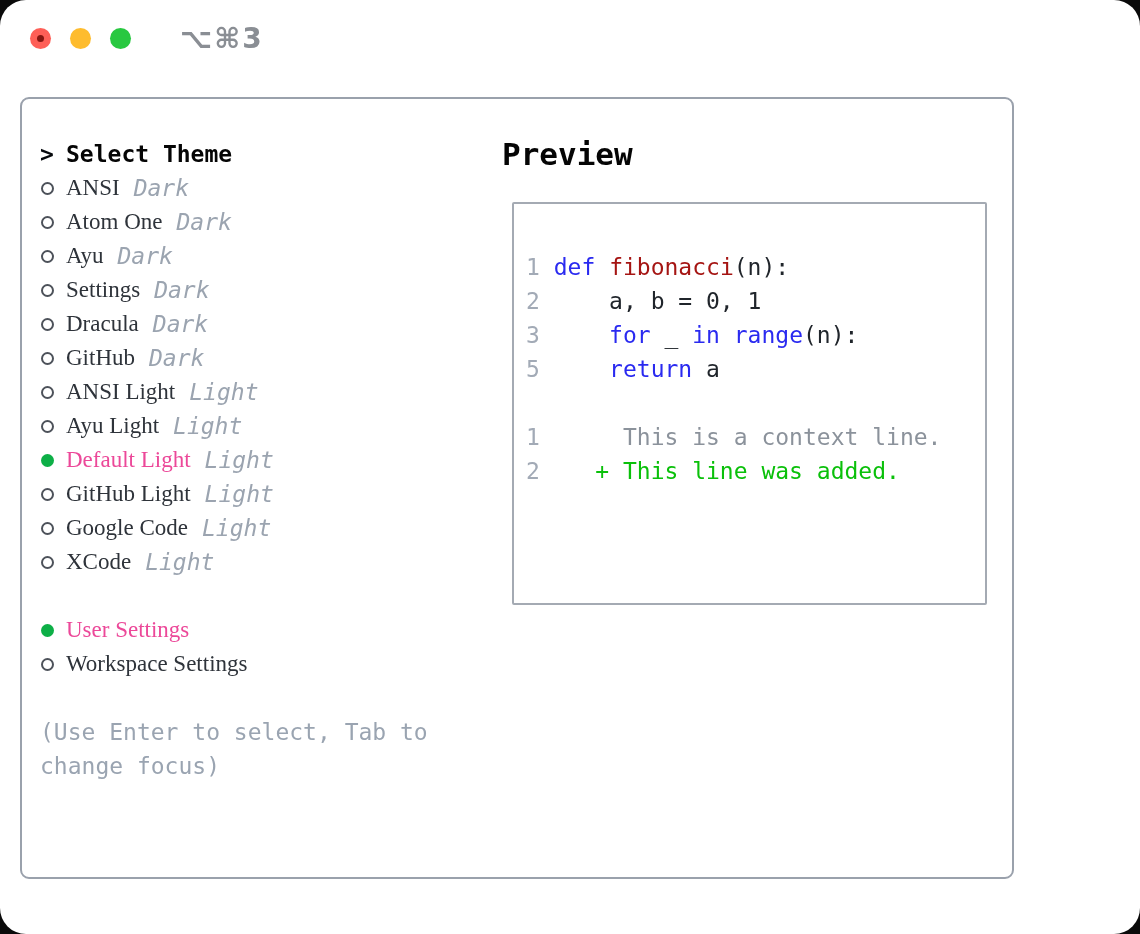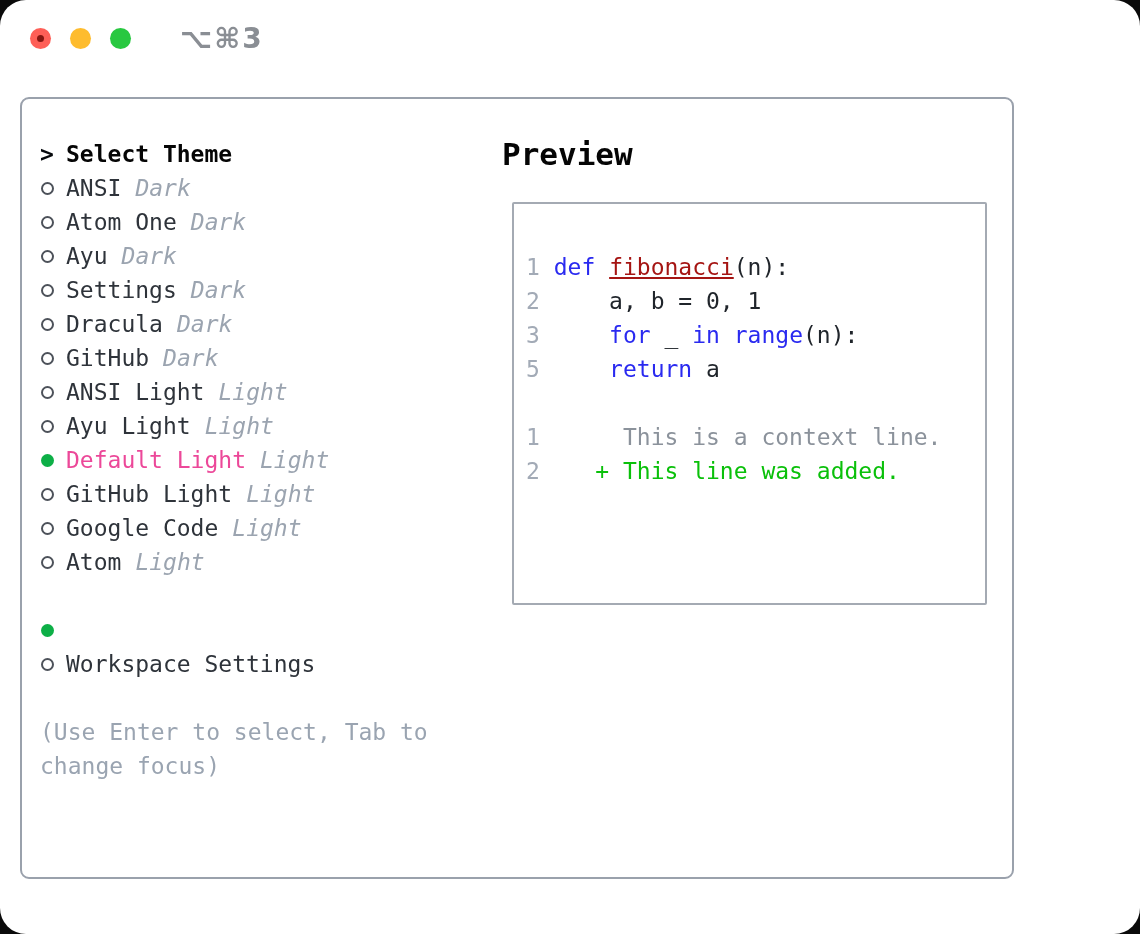--- a/index.html
+++ b/index.html
@@ -23,39 +23,39 @@
   .main-panel{
     position:absolute;left:20px;top:97px;width:994px;height:782px;
     border:2px solid #9aa1ac;border-radius:9px;box-sizing:border-box;background:#fff;
   }
   .left-col{position:absolute;left:18px;top:38px;width:440px;font-size:23px;}
   .row{display:flex;align-items:center;height:34px;white-space:pre;}
   .marker{width:26px;flex:0 0 26px;display:flex;align-items:center;}
   .caret{font-weight:bold;color:#06090d;}
   .circle{width:13px;height:13px;border:2px solid #4d525a;border-radius:50%;box-sizing:border-box;margin-left:1px;}
   .row.selected .circle{border:none;background:#0daf47;}
-  .tname{color:#2e333a;}
+  .tname{color:#2e333a;font-family:Liberation Serif, serif;}
   .row.selected .tname{color:#ec4899;}
   .ttag{color:#9ba4b0;margin-left:14px;font-style:italic;}
   .header-label{font-weight:bold;color:#050505;}
   .section-label{color:#0d0d0d;}
   .spacer{height:34px;}
   .hint{color:#9aa4b1;font-size:23px;line-height:34px;white-space:pre;}
   
   .preview-col{position:absolute;left:480px;top:38px;width:500px;font-size:31px;}
   .preview-title{height:34px;display:flex;align-items:center;font-weight:bold;color:#050505;}
   .preview-box{
     position:absolute;left:490px;top:103px;width:475px;height:403px;
     border:2px solid #a4aab3;border-radius:2px;box-sizing:border-box;
     padding:46px 0 0 12px;overflow:hidden;
   }
   .pline{height:34px;line-height:34px;white-space:pre;font-size:23px;color:#20252b;}
   .lnum{color:#a2aab6;}
   .kw{color:#2a2af0;}
-  .fn{color:#a51513;text-decoration:underline;}
+  .fn{color:#a51513;}
   .p{color:#20252b;}
   .ctx{color:#8b929b;}
   .del{color:#c5281c;}
   .add{color:#0ac00a;}
 </style>
 </head>
 <body>
 
 <div class="window">
 
@@ -125,28 +125,29 @@
         <span class="tname">GitHub Light</span>
         <span class="ttag">Light</span>
       </div>
       <div class="row">
         <span class="marker"><span class="circle"></span></span>
         <span class="tname">Google Code</span>
         <span class="ttag">Light</span>
       </div>
       <div class="row">
         <span class="marker"><span class="circle"></span></span>
-        <span class="tname">Atom</span>
+        <span class="tname">XCode</span>
         <span class="ttag">Light</span>
       </div>
 
       <div class="spacer"></div>
 
       <div class="row selected">
         <span class="marker"><span class="circle"></span></span>
+        <span class="tname">User Settings</span>
       </div>
       <div class="row">
         <span class="marker"><span class="circle"></span></span>
         <span class="tname">Workspace Settings</span>
       </div>
 
       <div class="spacer"></div>
 
       <div class="hint">(Use Enter to select, Tab to</div>
       <div class="hint">change focus)</div>

